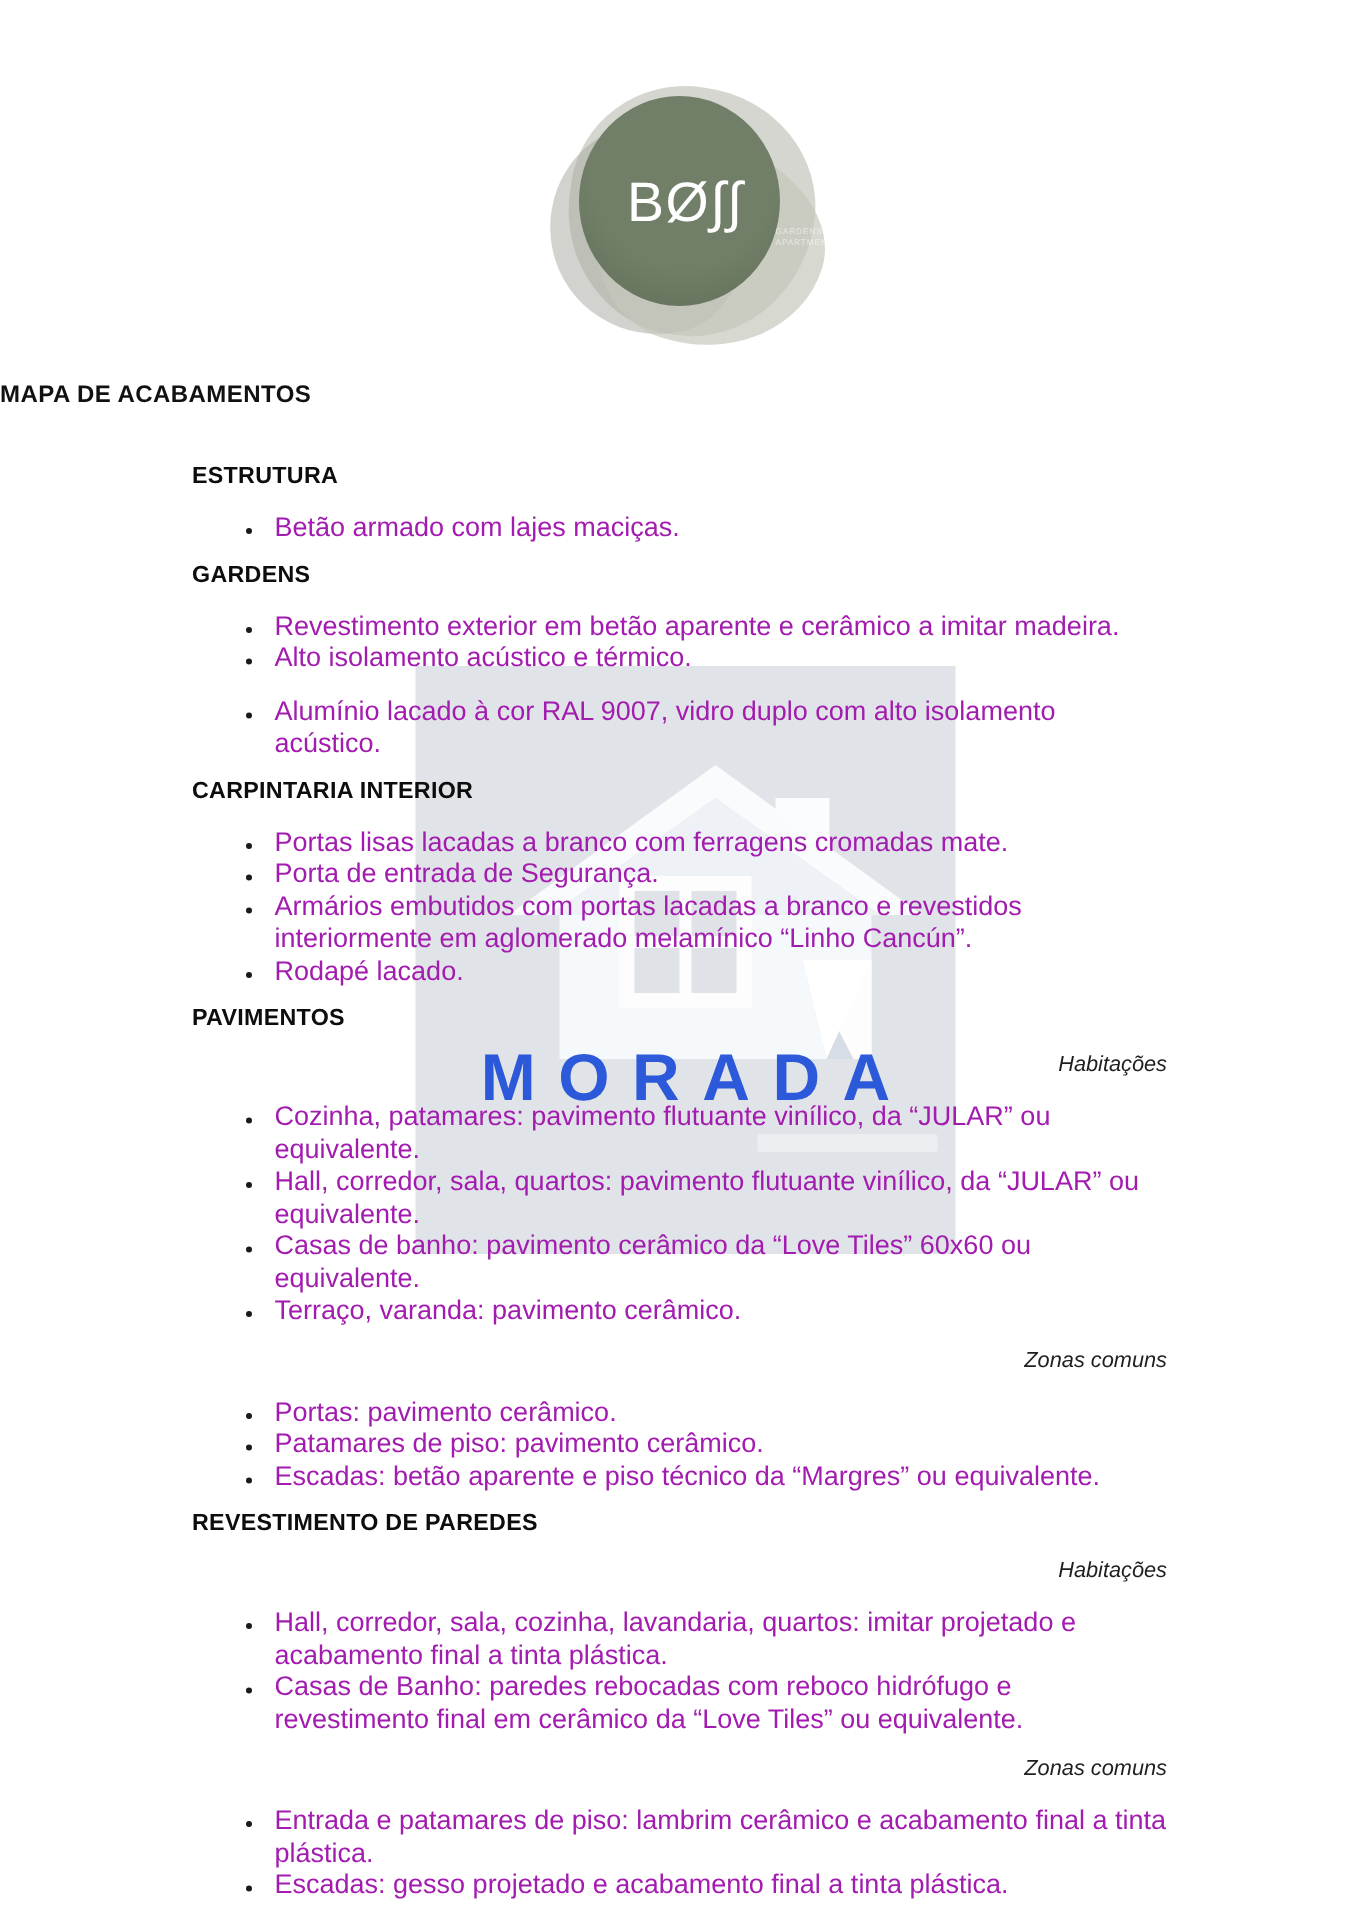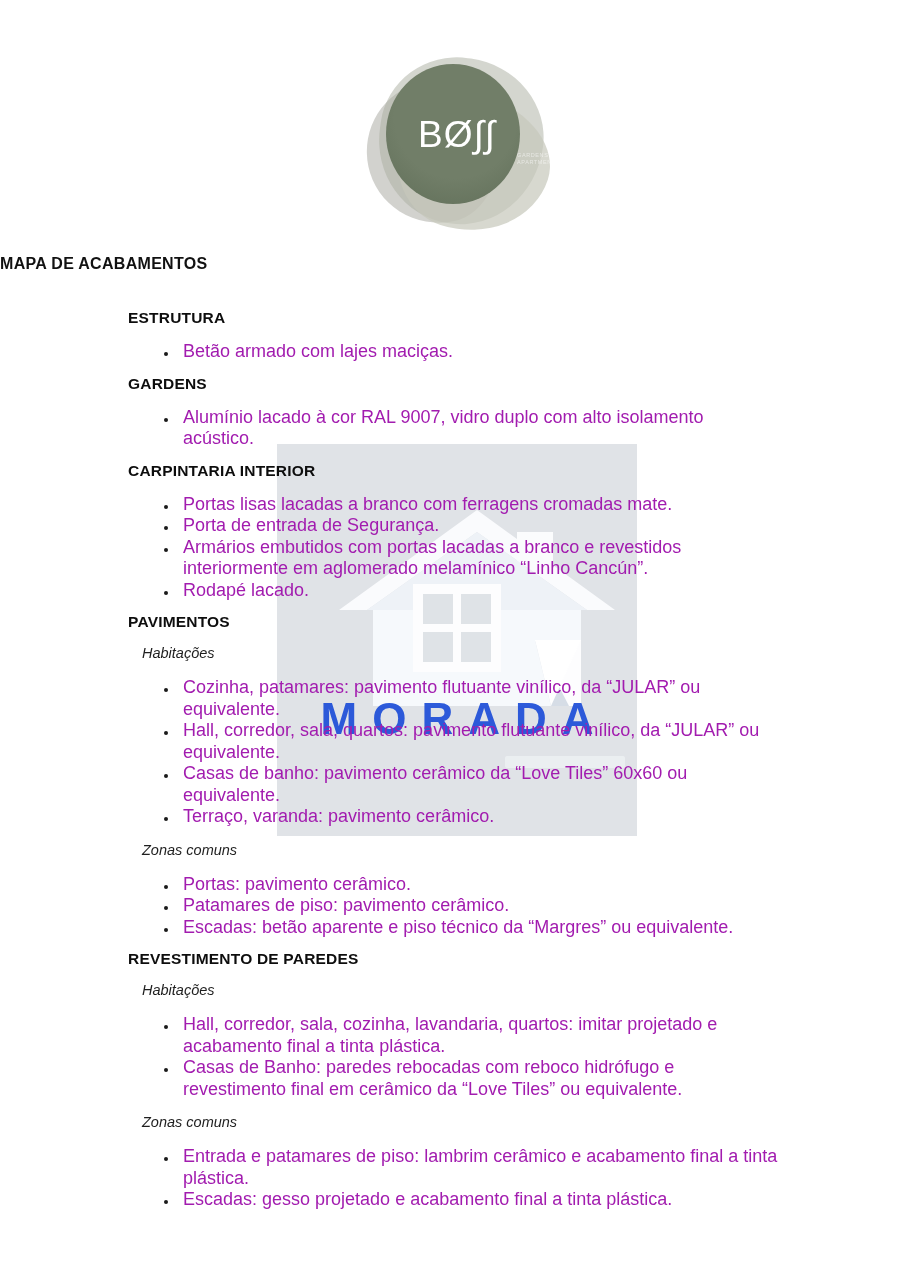--- a/index.html
+++ b/index.html
@@ -84,20 +84,21 @@
   }
   .section-heading{
     font-size:15.5px;line-height:19px;font-weight:bold;color:#0d0d0d;
     letter-spacing:.2px;
     margin-top:11px;
   }
   .section-heading:first-child{margin-top:0;}
   .subheading{
     font-style:italic;font-size:14.5px;line-height:19px;color:#1f1f1f;
     margin:13px 0 0 14px;
+    text-align:right;
   }
   .content ul{
     margin:14px 0 0 0;
     padding-left:50px;
     list-style:disc;
   }
   .content li{
     font-size:18px;line-height:21.5px;
     padding-left:5px;
     color:#a21caf;
@@ -148,20 +149,24 @@
 
   <h1 class="title">MAPA DE ACABAMENTOS</h1>
 
   <div class="content" id="sections">
       <div class="section-heading">ESTRUTURA</div>
       <ul>
         <li>Betão armado com lajes maciças.</li>
       </ul>
       <div class="section-heading">GARDENS</div>
       <ul>
+        <li>Revestimento exterior em betão aparente e cerâmico a imitar madeira.</li>
+        <li>Alto isolamento acústico e térmico.</li>
+      </ul>
+      <ul>
         <li>Alumínio lacado à cor RAL 9007, vidro duplo com alto isolamento acústico.</li>
       </ul>
       <div class="section-heading">CARPINTARIA INTERIOR</div>
       <ul>
         <li>Portas lisas lacadas a branco com ferragens cromadas mate.</li>
         <li>Porta de entrada de Segurança.</li>
         <li>Armários embutidos com portas lacadas a branco e revestidos interiormente em aglomerado melamínico “Linho Cancún”.</li>
         <li>Rodapé lacado.</li>
       </ul>
       <div class="section-heading">PAVIMENTOS</div>

